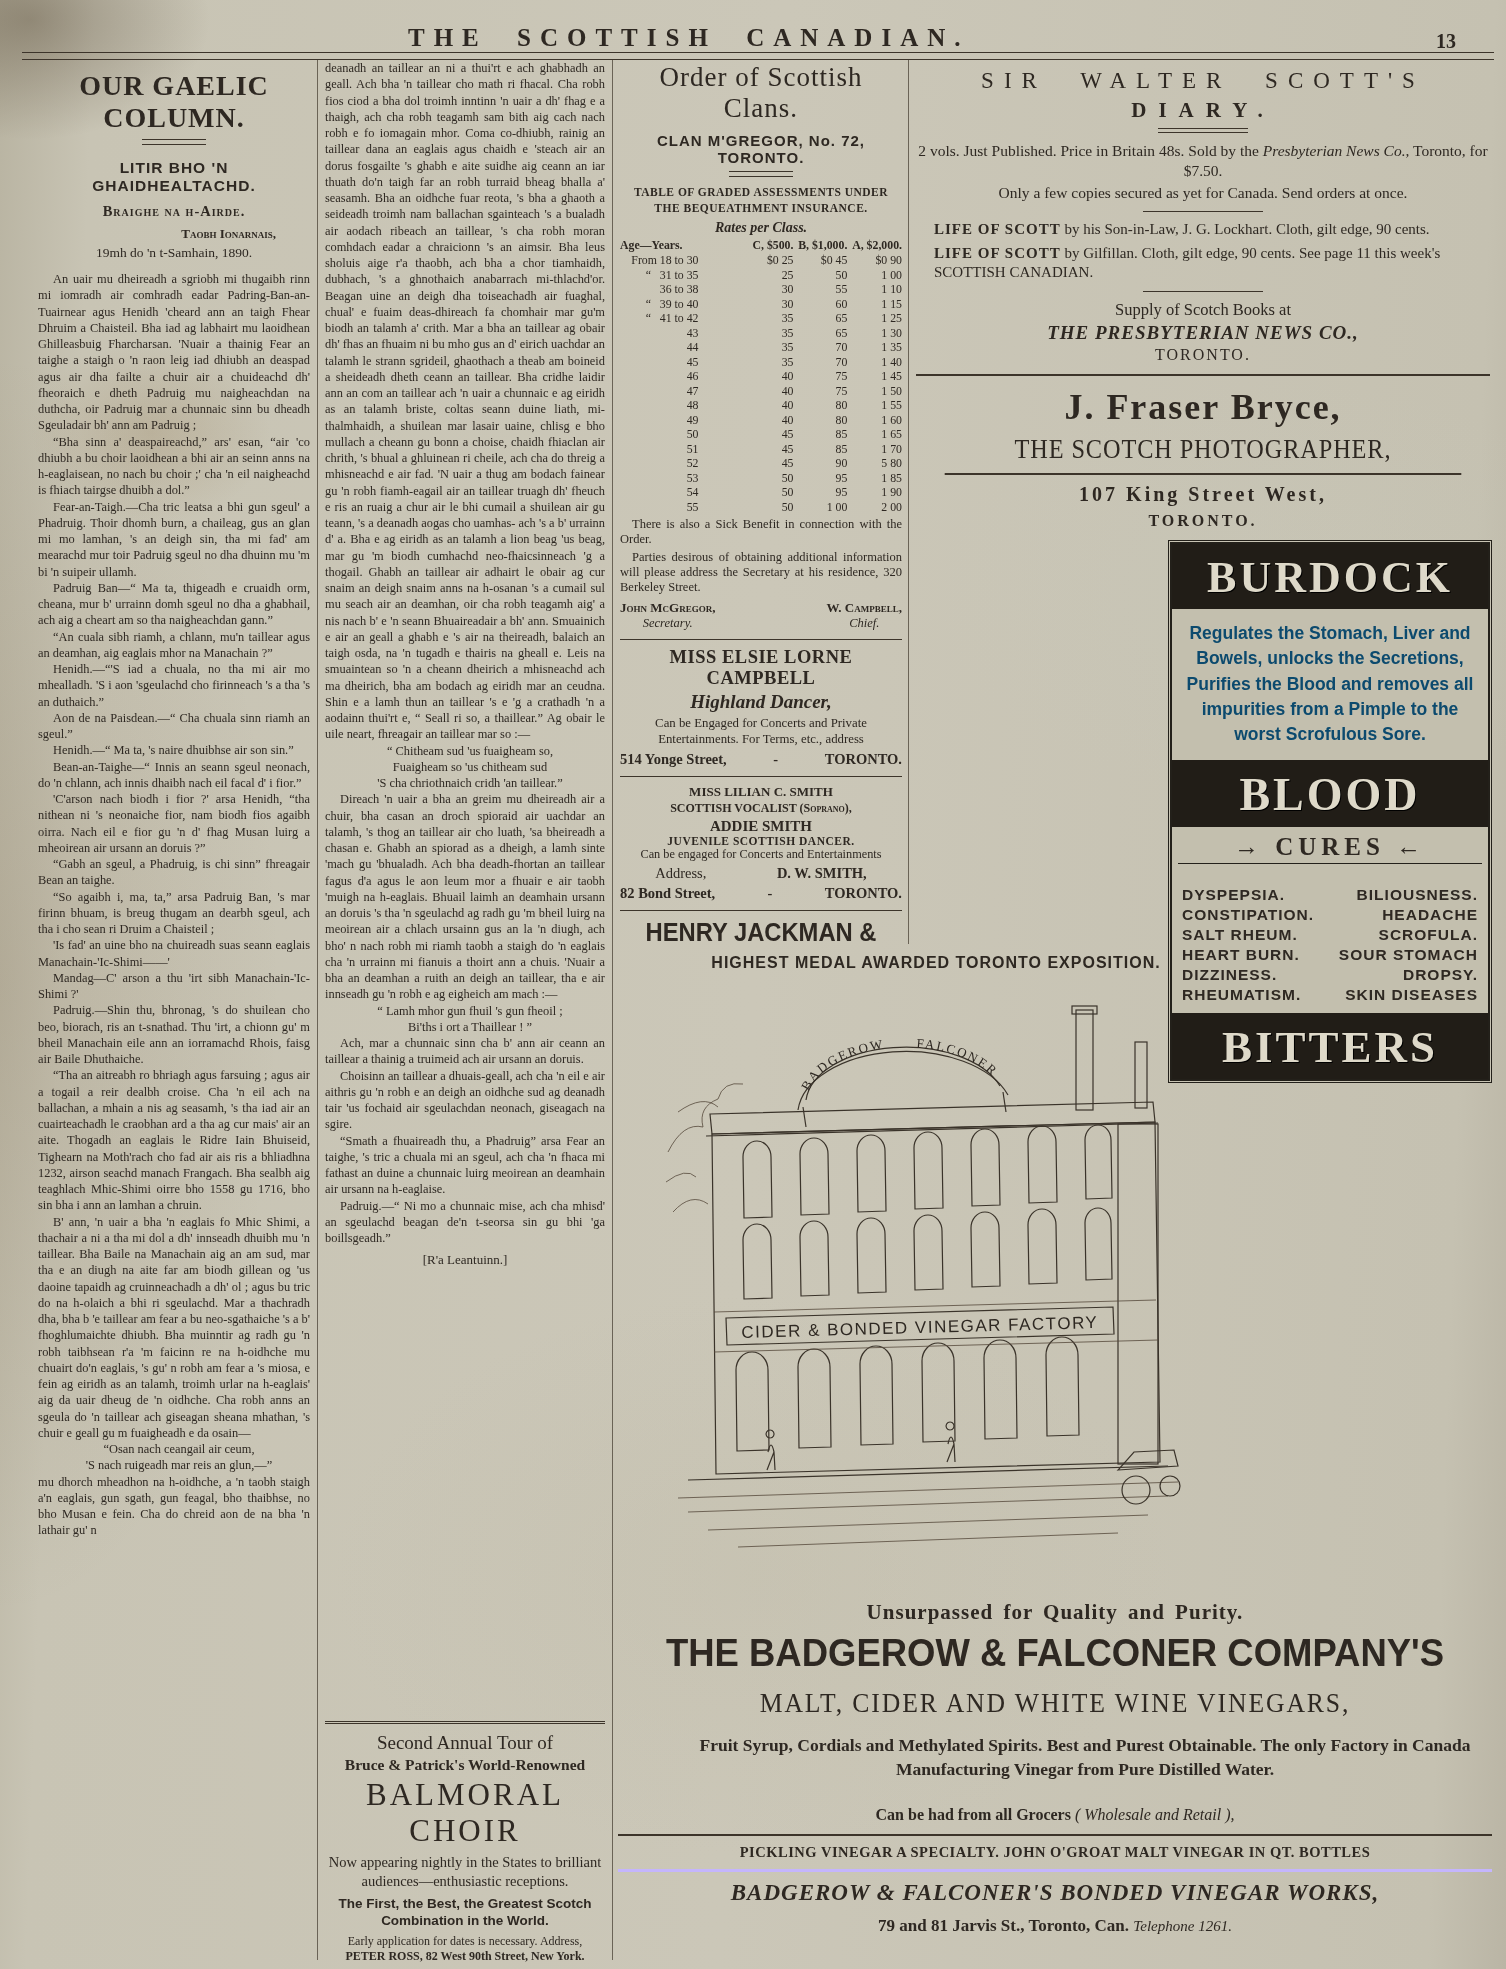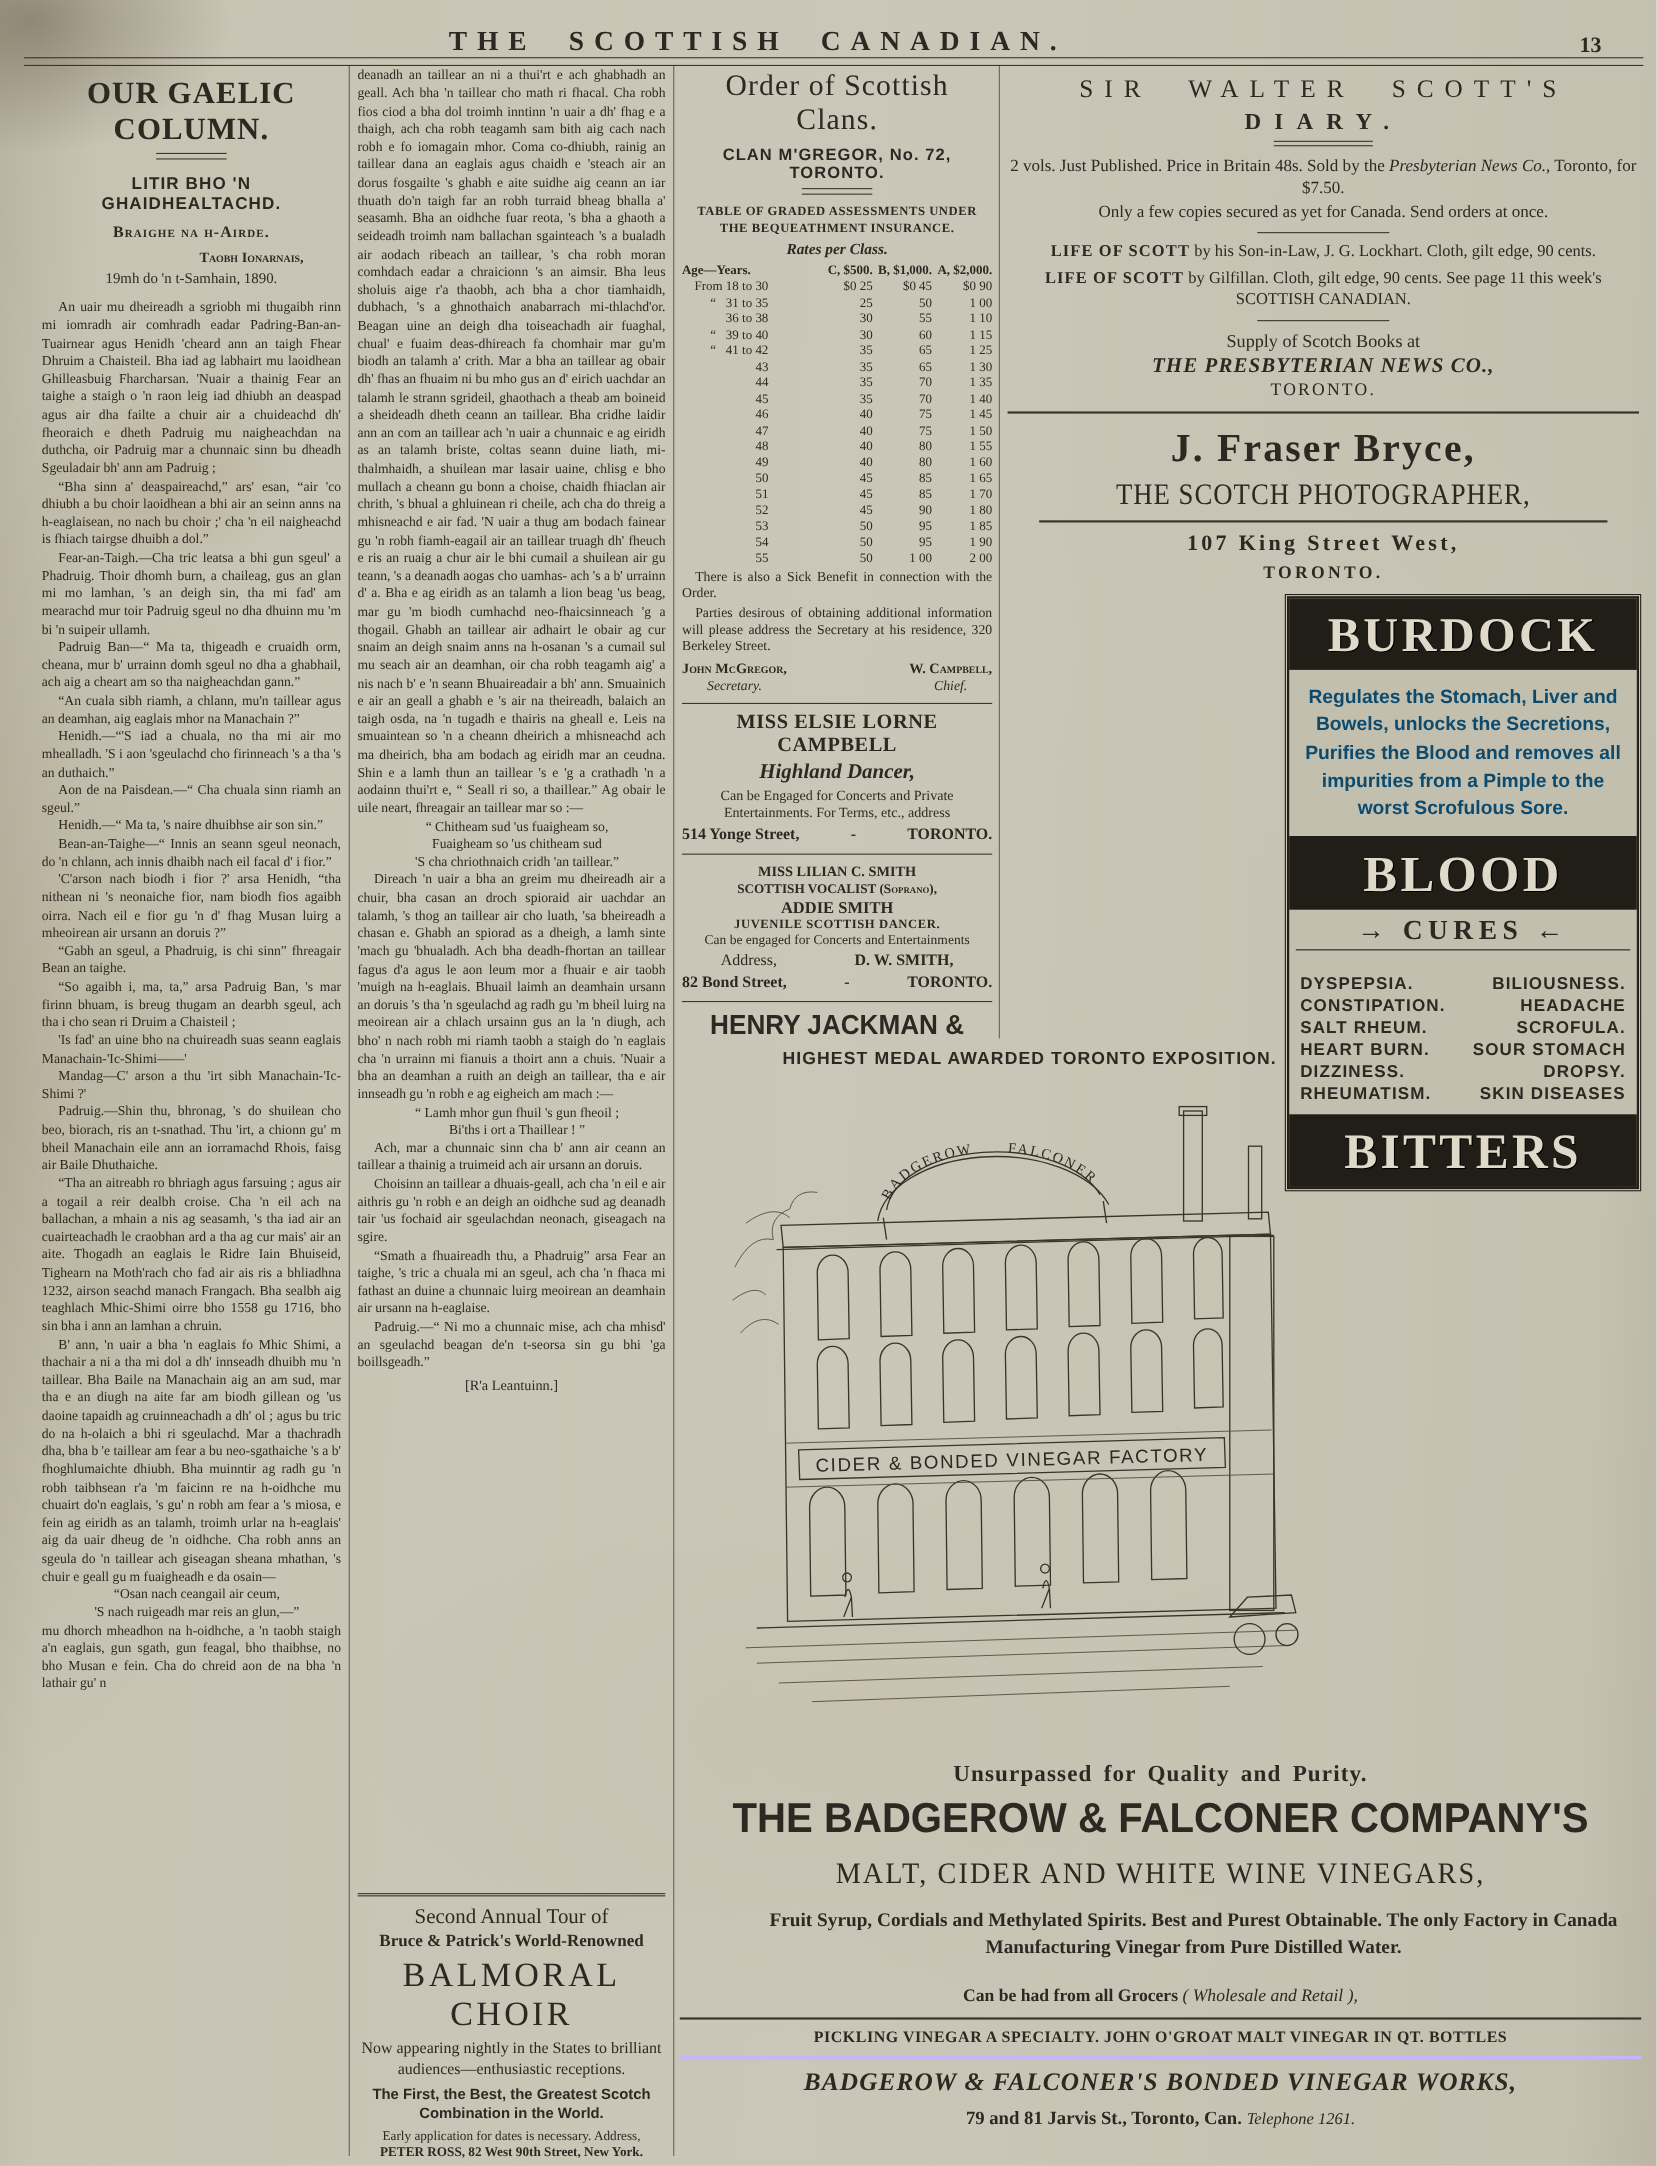--- a/index.html
+++ b/index.html
@@ -66,21 +66,21 @@
   .smi5{font-size:12.3px;text-align:center;line-height:1.25;}
   .smi6{display:flex;justify-content:space-around;font-size:14.5px;margin-top:2px;}
   .jack1{font-family:"Liberation Sans",sans-serif;font-size:25px;font-weight:bold;text-align:center;transform:scaleX(.95);margin:2px 0;}
   
   #col4{left:916px;top:62px;width:574px;}
   .sws1{font-size:23px;text-align:center;letter-spacing:10px;word-spacing:18px;margin:6px 0 0;}
   .sws2{font-size:21px;font-weight:bold;text-align:center;letter-spacing:12px;margin:4px 0 0;}
   .swsrule{width:90px;margin:5px auto 8px;border-top:1px solid #3c342a;border-bottom:1px solid #3c342a;height:3px;}
   .swp{font-size:15.5px;line-height:1.3;text-align:center;margin:2px 0;}
   .swp .it{font-style:italic;}
-  .swbook{font-size:15px;line-height:1.3;text-align:center;margin:4px 18px;}
+  .swbook{font-size:15px;line-height:1.3;text-align:left;margin:4px 18px;}
   .swbook b{letter-spacing:1px;}
   .shortrule{width:120px;border-top:1px solid #3c342a;margin:8px auto;}
   .pnc1{font-size:16.5px;text-align:center;margin-top:4px;}
   .pnc2{font-size:19px;font-weight:bold;font-style:italic;text-align:center;letter-spacing:1px;margin:2px 0;}
   .pnc3{font-size:16px;text-align:center;letter-spacing:2px;}
   #bryce{border-top:2px solid #3c342a;margin-top:10px;padding-top:8px;}
   .bry1{font-size:36px;font-weight:bold;text-align:center;letter-spacing:2px;margin:2px 0 6px;}
   .bry2{font-size:27px;text-align:center;letter-spacing:1px;transform:scaleX(.9);border-bottom:2px solid #3c342a;padding-bottom:8px;margin:0 0 8px;}
   .bry3{font-size:20px;font-weight:bold;text-align:center;letter-spacing:3px;margin:4px 0;}
   .bry4{font-size:16px;font-weight:bold;text-align:center;letter-spacing:3px;margin:6px 0 10px;}
@@ -278,21 +278,21 @@
         <tr>
           <td>51</td>
           <td>45</td>
           <td>85</td>
           <td>1 70</td>
         </tr>
         <tr>
           <td>52</td>
           <td>45</td>
           <td>90</td>
-          <td>1 80</td>
+          <td>5 80</td>
         </tr>
         <tr>
           <td>53</td>
           <td>50</td>
           <td>95</td>
           <td>1 85</td>
         </tr>
         <tr>
           <td>54</td>
           <td>50</td>

